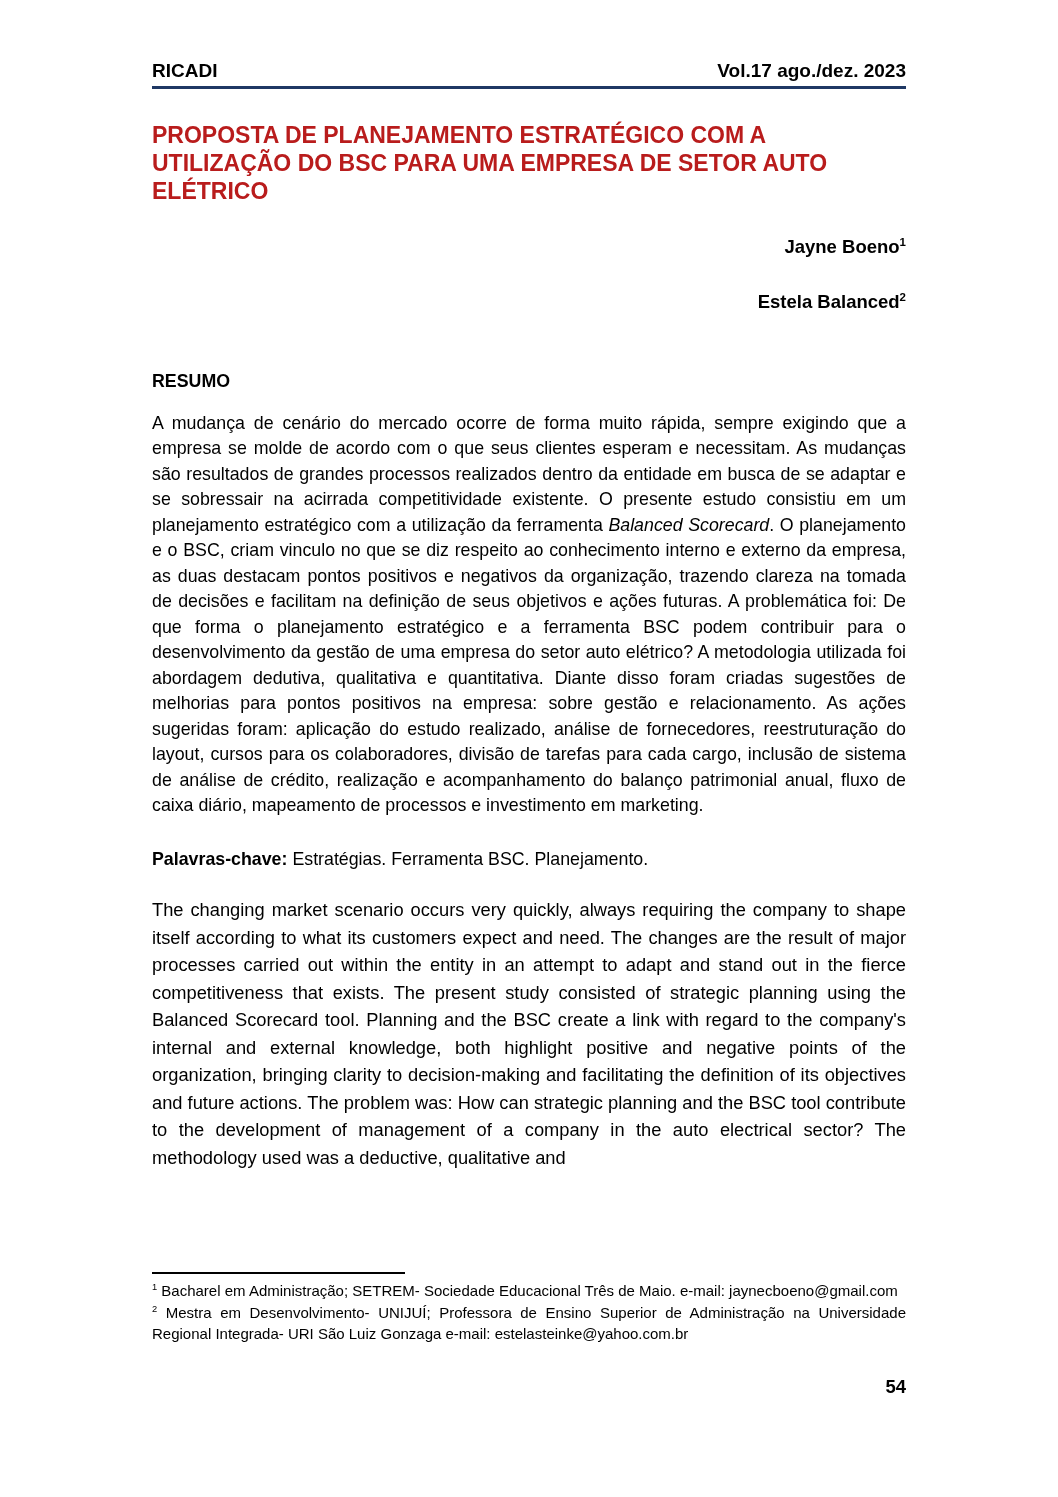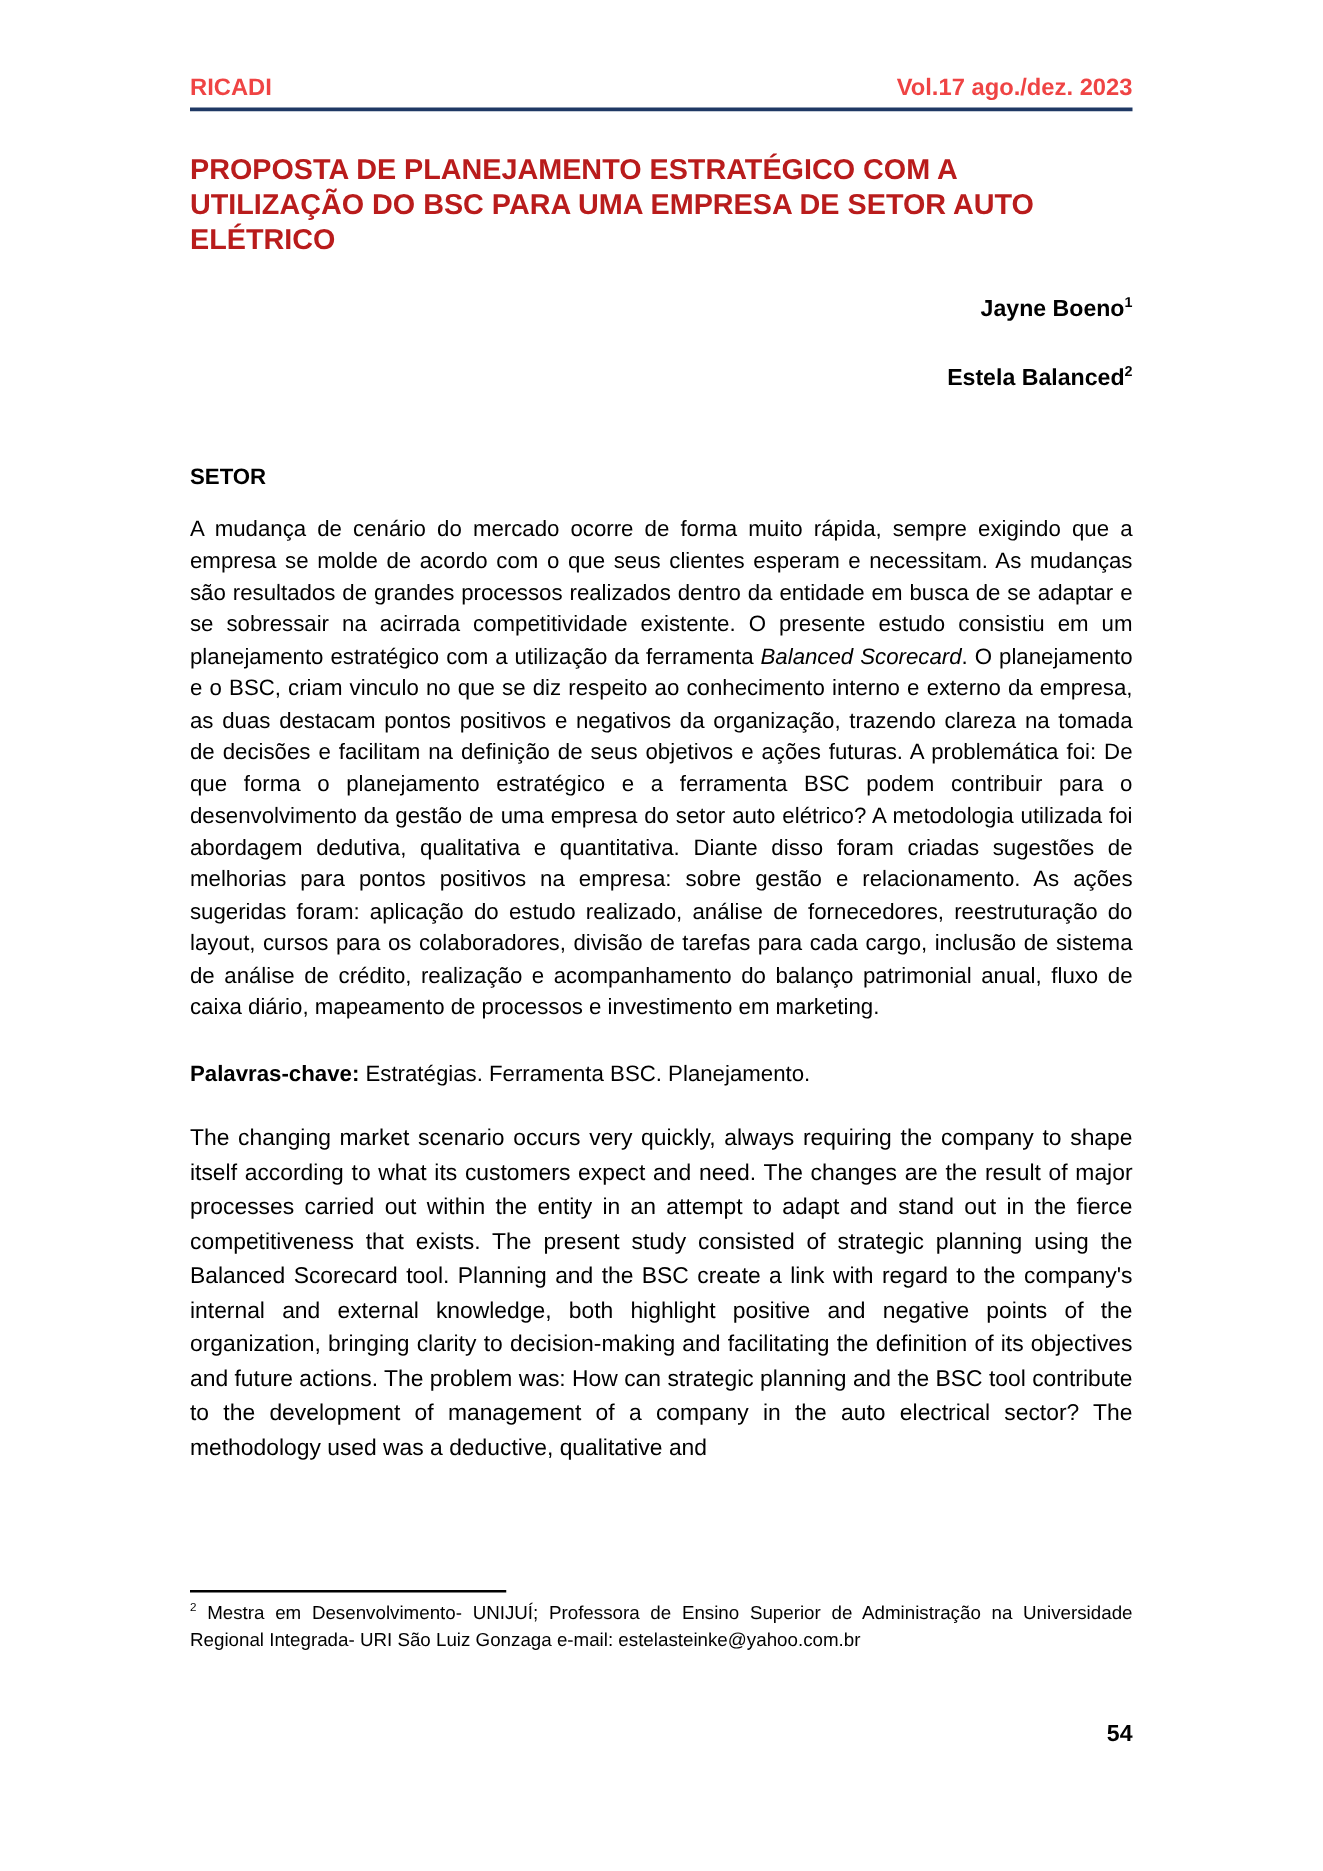--- a/index.html
+++ b/index.html
@@ -19,21 +19,21 @@
     top: 60px;
     left: 152px;
     right: 152px;
   }
   .doc-header {
     display: flex;
     justify-content: space-between;
     align-items: flex-end;
     font-size: 19px;
     font-weight: bold;
-    color: #ef4444;
+    color: #000000;
     border-bottom: 3px solid #1f3864;
     padding-bottom: 4px;
   }
   .title {
     margin-top: 32px;
     font-size: 23px;
     font-weight: bold;
     line-height: 28px;
     color: #b91c1c;
   }
@@ -102,28 +102,29 @@
       <span>Vol.17 ago./dez. 2023</span>
     </div>
 
     <h1 class="title">PROPOSTA DE PLANEJAMENTO ESTRATÉGICO COM A UTILIZAÇÃO DO BSC PARA UMA EMPRESA DE SETOR AUTO ELÉTRICO</h1>
 
     <div class="authors">
       <p class="author"><span>Jayne Boeno</span><sup>1</sup></p>
       <p class="author"><span>Estela Balanced</span><sup>2</sup></p>
     </div>
 
-    <h2 class="section-heading resumo-heading">SETOR</h2>
+    <h2 class="section-heading resumo-heading">RESUMO</h2>
     <p class="body-text"><span>A mudança de cenário do mercado ocorre de forma muito rápida, sempre exigindo que a empresa se molde de acordo com o que seus clientes esperam e necessitam. As mudanças são resultados de grandes processos realizados dentro da entidade em busca de se adaptar e se sobressair na acirrada competitividade existente. O presente estudo consistiu em um planejamento estratégico com a utilização da ferramenta </span><em>Balanced Scorecard</em><span>. O planejamento e o BSC, criam vinculo no que se diz respeito ao conhecimento interno e externo da empresa, as duas destacam pontos positivos e negativos da organização, trazendo clareza na tomada de decisões e facilitam na definição de seus objetivos e ações futuras. A problemática foi: De que forma o planejamento estratégico e a ferramenta BSC podem contribuir para o desenvolvimento da gestão de uma empresa do setor auto elétrico? A metodologia utilizada foi abordagem dedutiva, qualitativa e quantitativa. Diante disso foram criadas sugestões de melhorias para pontos positivos na empresa: sobre gestão e relacionamento. As ações sugeridas foram: aplicação do estudo realizado, análise de fornecedores, reestruturação do layout, cursos para os colaboradores, divisão de tarefas para cada cargo, inclusão de sistema de análise de crédito, realização e acompanhamento do balanço patrimonial anual, fluxo de caixa diário, mapeamento de processos e investimento em marketing.</span></p>
 
     <p class="keywords"><strong>Palavras-chave:</strong><span> Estratégias. Ferramenta BSC. Planejamento.</span></p>
 
     <p class="body-text summary-text">The changing market scenario occurs very quickly, always requiring the company to shape itself according to what its customers expect and need. The changes are the result of major processes carried out within the entity in an attempt to adapt and stand out in the fierce competitiveness that exists. The present study consisted of strategic planning using the Balanced Scorecard tool. Planning and the BSC create a link with regard to the company's internal and external knowledge, both highlight positive and negative points of the organization, bringing clarity to decision-making and facilitating the definition of its objectives and future actions. The problem was: How can strategic planning and the BSC tool contribute to the development of management of a company in the auto electrical sector? The methodology used was a deductive, qualitative and</p>
 
   </div>
 
   <div class="footnotes">
     <div class="footnote-rule"></div>
+    <p class="footnote"><sup>1</sup><span> Bacharel em Administração; SETREM- Sociedade Educacional Três de Maio. e-mail: jaynecboeno@gmail.com</span></p>
     <p class="footnote"><sup>2</sup><span> Mestra em Desenvolvimento- UNIJUÍ; Professora de Ensino Superior de Administração na Universidade Regional Integrada- URI São Luiz Gonzaga e-mail: estelasteinke@yahoo.com.br</span></p>
   </div>
 
   <div class="page-number">54</div>
 </div>
 
 </body></html>

